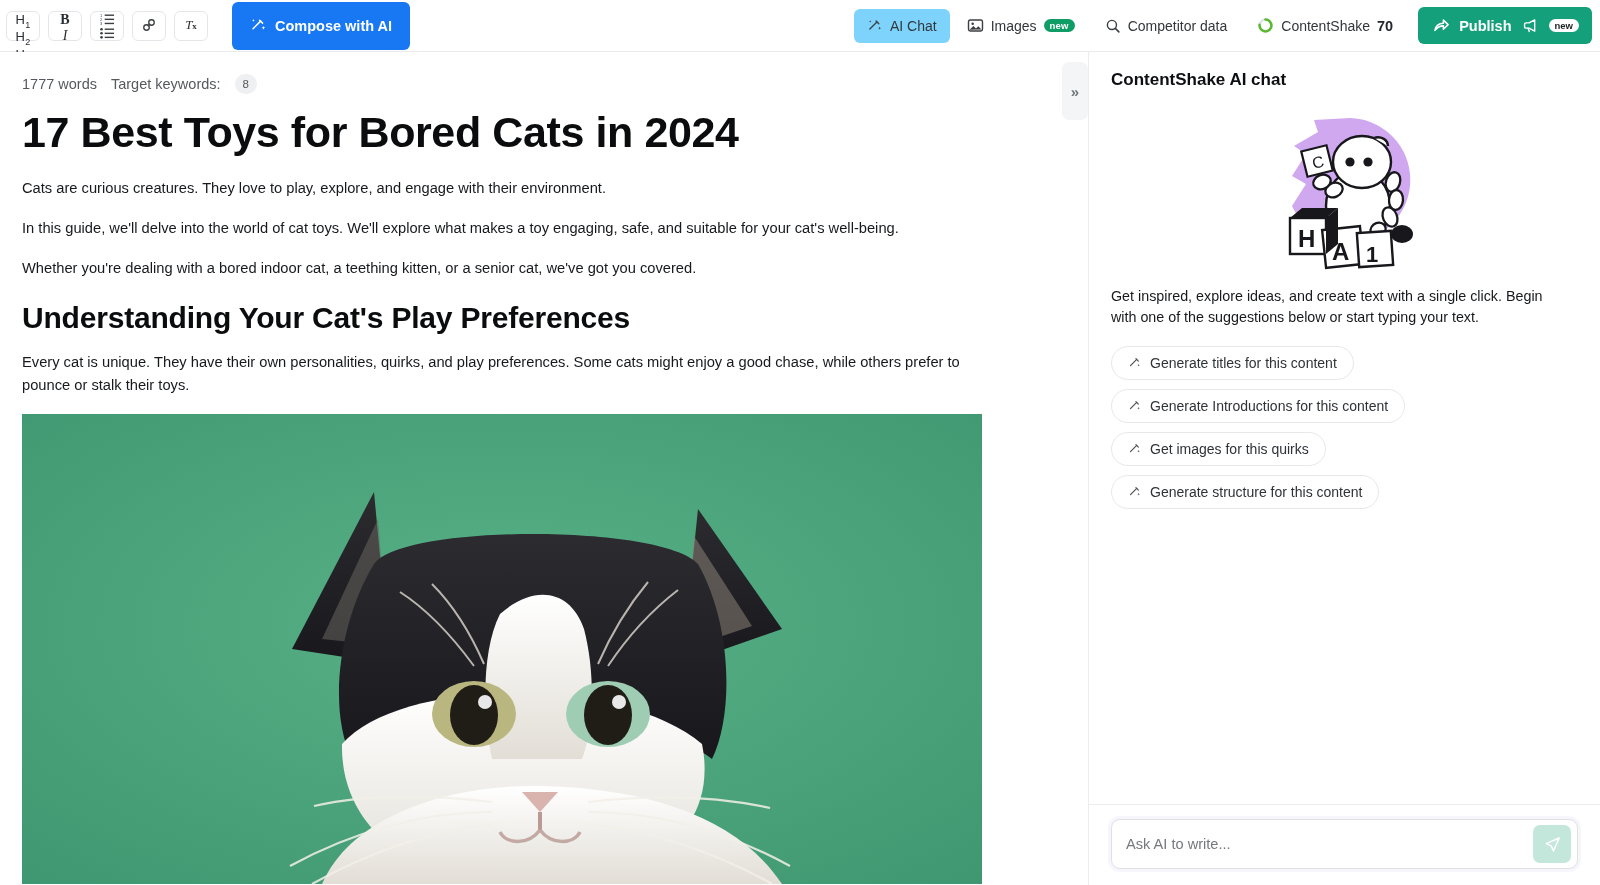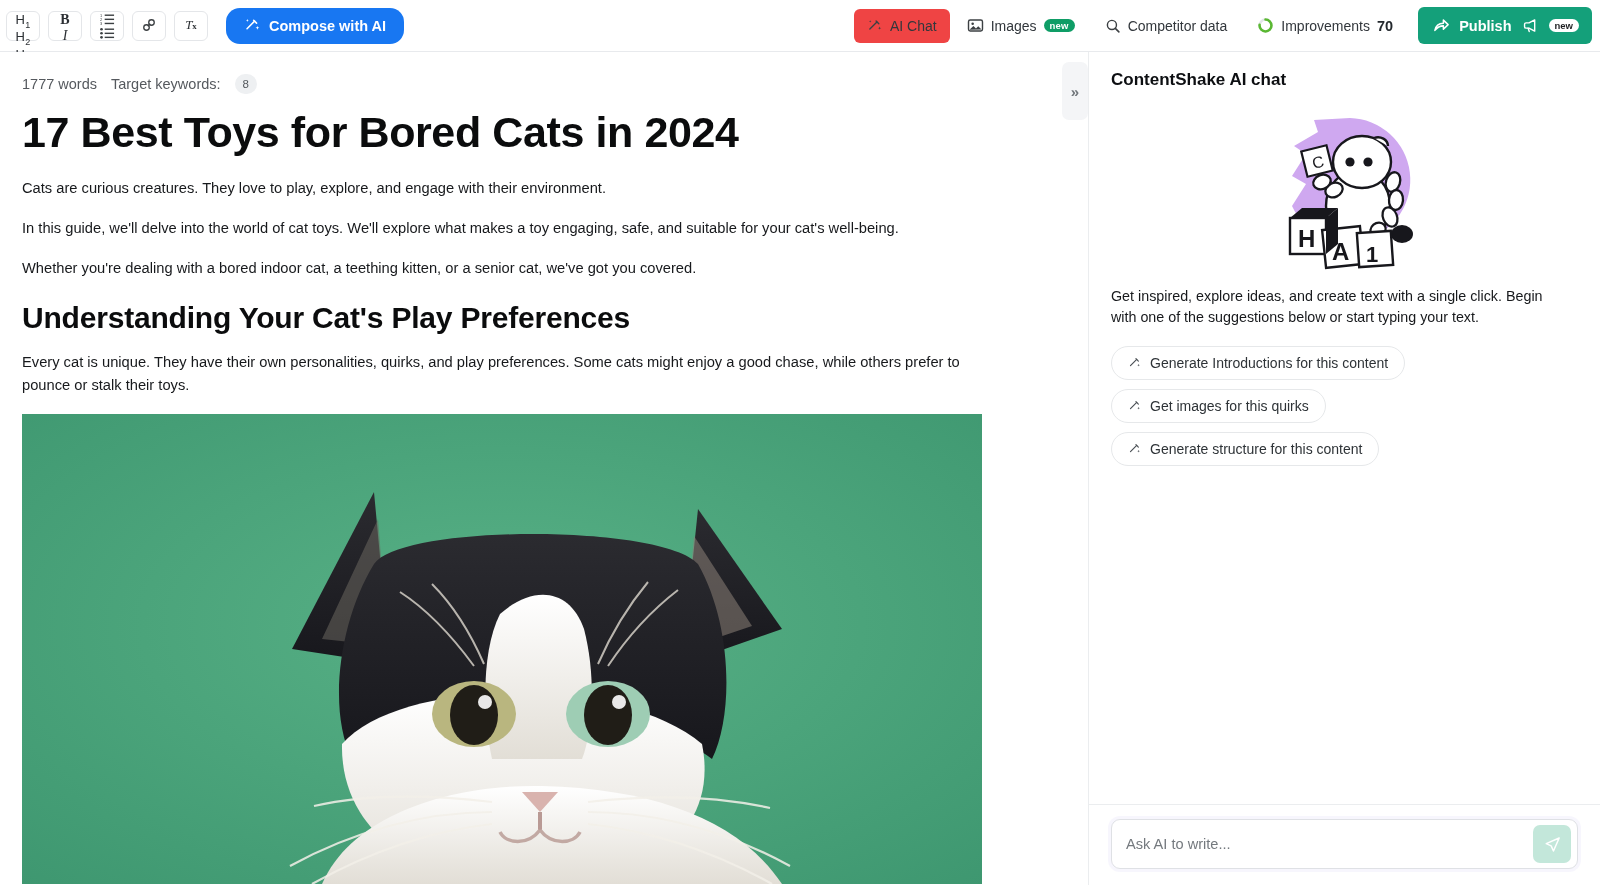--- a/index.html
+++ b/index.html
@@ -33,42 +33,42 @@
     background: transparent; border: none;
   }
   .hnum { font-weight: 500; font-size: 13px; letter-spacing: .2px; }
   .hnum sub { font-size: 9px; }
   .bold-g { font-weight: 700; font-size: 14px; font-family: "Liberation Serif", serif; }
   .ital-g { font-style: italic; font-size: 14px; font-family: "Liberation Serif", serif; }
   .tx-g { font-size: 13px; font-style: italic; font-family: "Liberation Serif", serif; text-align: center; }
   .tx-g b { font-size: 9px; font-style: normal; }
 
   .compose-btn {
-    margin-left: 10px;
-    height: 36px;
+    margin-left: 16px;
+    height: 48px;
     background: #1877f2;
     color: #fff;
-    border: none; border-radius: 14px;
+    border: none; border-radius: 6px;
     display: flex; align-items: center; gap: 8px;
     padding: 0 18px; cursor: pointer;
     font-size: 14.5px; font-weight: 700;
     font-family: "Liberation Sans", sans-serif;
   }
 
   .tb-spacer { flex: 1; }
 
   .tb-right { display: flex; align-items: center; gap: 4px; }
   .nav-item {
     display: flex; align-items: center; gap: 7px;
     height: 34px; padding: 0 13px;
     border-radius: 6px; cursor: pointer;
     font-size: 14px; color: #32373c;
     white-space: nowrap;
   }
-  .nav-item.active { background: #ef4444; }
+  .nav-item.active { background: #7dd3fc; }
   .badge-new {
     background: #0f9d66; color: #fff;
     font-size: 9.5px; font-weight: 700;
     border-radius: 8px; padding: 2px 6px 2px 6px;
     letter-spacing: .2px; line-height: 1;
   }
   .imp-val { font-weight: 700; font-size: 14.5px; color: #23282d; }
 
   .publish-btn {
     height: 37px; margin-left: 8px;
@@ -319,21 +319,21 @@
         <span>Competitor data</span>
       </div>
 
       <div class="nav-item">
         <span class="icon">
           <svg width="17" height="17" viewBox="0 0 20 20">
               <circle cx="10" cy="10" r="7" fill="none" stroke="#e3e6e8" stroke-width="3"></circle>
               <circle cx="10" cy="10" r="7" fill="none" stroke="#5ab832" stroke-width="3" stroke-dasharray="33 44" stroke-linecap="round" transform="rotate(-90 10 10)"></circle>
             </svg>
         </span>
-        <span>Improvements</span>
+        <span>ContentShake</span>
         <span class="imp-val">70</span>
       </div>
 
       <button class="publish-btn">
         <span class="pub-divider">
           <span class="icon">
             <svg width="17" height="17" viewBox="0 0 18 18">
                 <path d="M2 14.2c1-5.2 4.3-7.4 9-7.5V3.3l5 4.8-5 4.8v-3.5c-3.6 0-6.4 1.3-9 4.8z" fill="none" stroke="#fff" stroke-width="1.6" stroke-linejoin="round" stroke-linecap="round"></path>
               </svg>
           </span>
@@ -481,20 +481,32 @@
             <path d="M64 108 L76 98 L76 134 L64 144 Z" fill="#17171c"></path>
             <text x="36" y="137" font-size="24" font-weight="bold" font-family="Liberation Sans" fill="#17171c">H</text>
             <text x="70" y="150" font-size="24" font-weight="bold" font-family="Liberation Sans" fill="#17171c">A</text>
             <text x="104" y="152" font-size="22" font-weight="bold" font-family="Liberation Sans" fill="#17171c">1</text>
           </svg>
         </div>
 
         <div class="chat-intro">Get inspired, explore ideas, and create text with a single click. Begin with one of the suggestions below or start typing your text.</div>
 
         <div class="chips">
+          <div class="chip">
+            <span class="icon">
+              <svg width="14" height="14" viewBox="0 0 18 18">
+                  <g stroke="#4a4f54" stroke-width="1.5" fill="none" stroke-linecap="round">
+                    <line x1="3.2" y1="12.4" x2="11.2" y2="4.4"></line>
+                    <line x1="10.2" y1="3.4" x2="13.3" y2="6.5"></line>
+                  </g>
+                  <path d="M13.6 10.2l.45 1.2 1.2.45-1.2.45-.45 1.2-.45-1.2-1.2-.45 1.2-.45z" fill="#4a4f54"></path>
+                </svg>
+            </span>
+            <span>Generate titles for this content</span>
+          </div>
           <div class="chip">
             <span class="icon">
               <svg width="14" height="14" viewBox="0 0 18 18">
                   <g stroke="#4a4f54" stroke-width="1.5" fill="none" stroke-linecap="round">
                     <line x1="3.2" y1="12.4" x2="11.2" y2="4.4"></line>
                     <line x1="10.2" y1="3.4" x2="13.3" y2="6.5"></line>
                   </g>
                   <path d="M13.6 10.2l.45 1.2 1.2.45-1.2.45-.45 1.2-.45-1.2-1.2-.45 1.2-.45z" fill="#4a4f54"></path>
                 </svg>
             </span>

